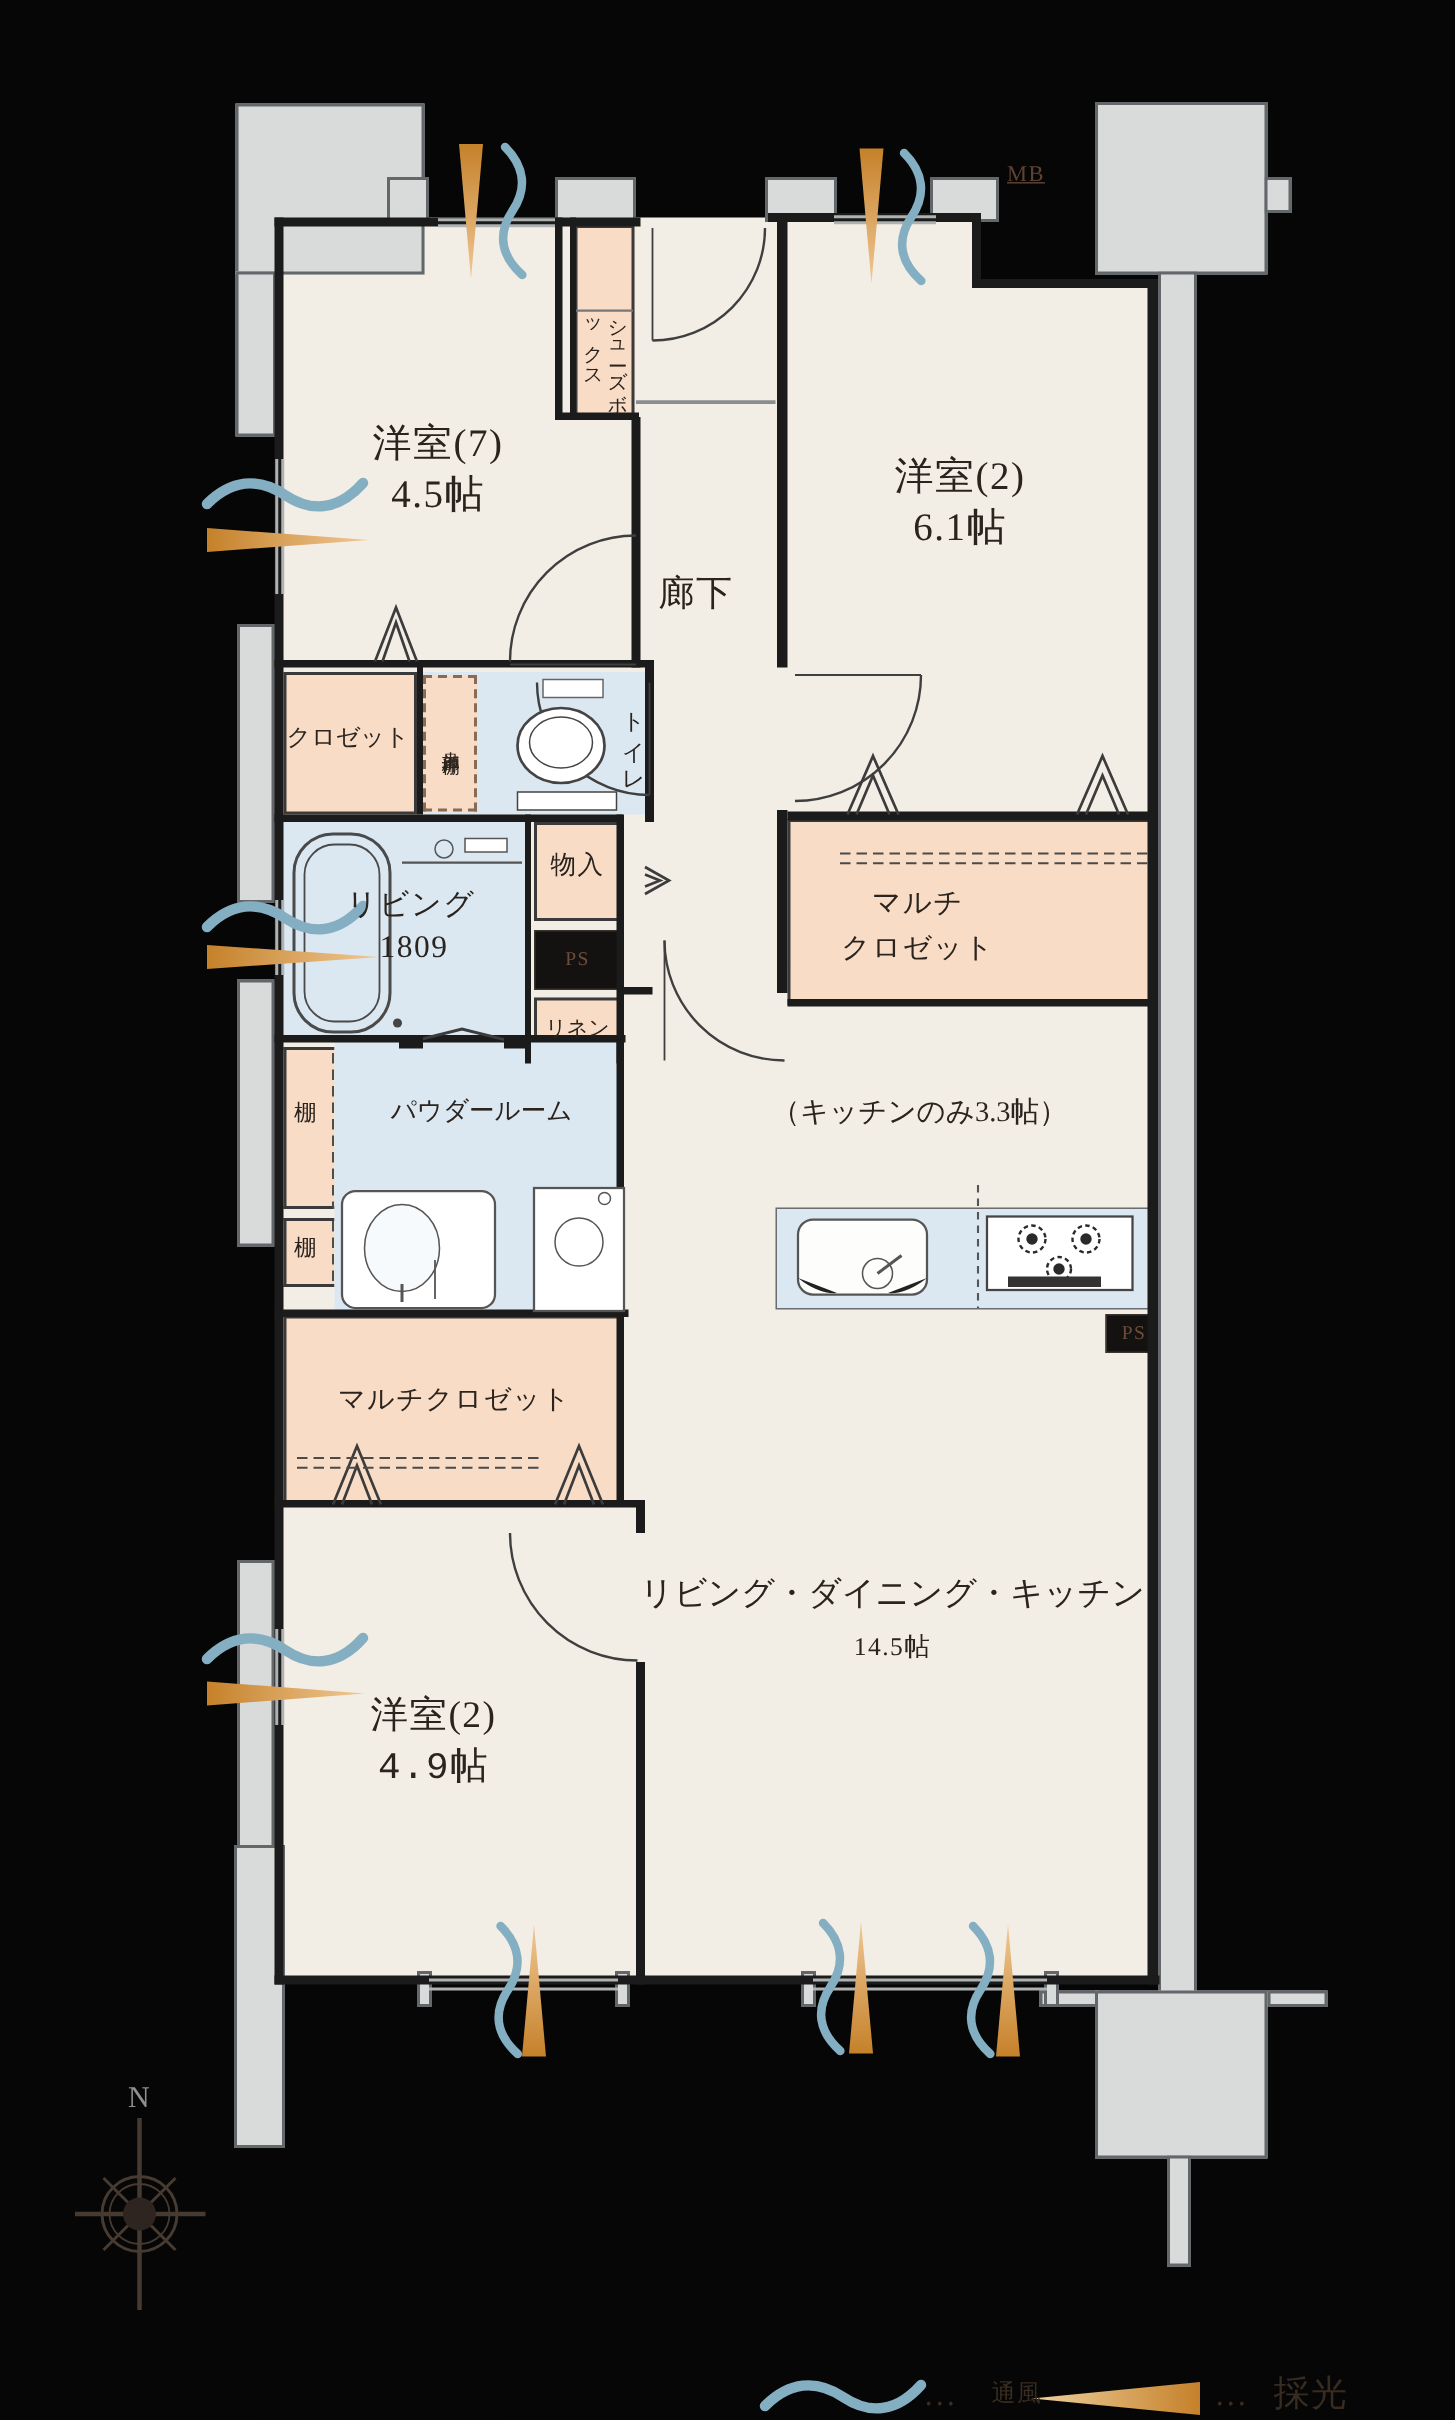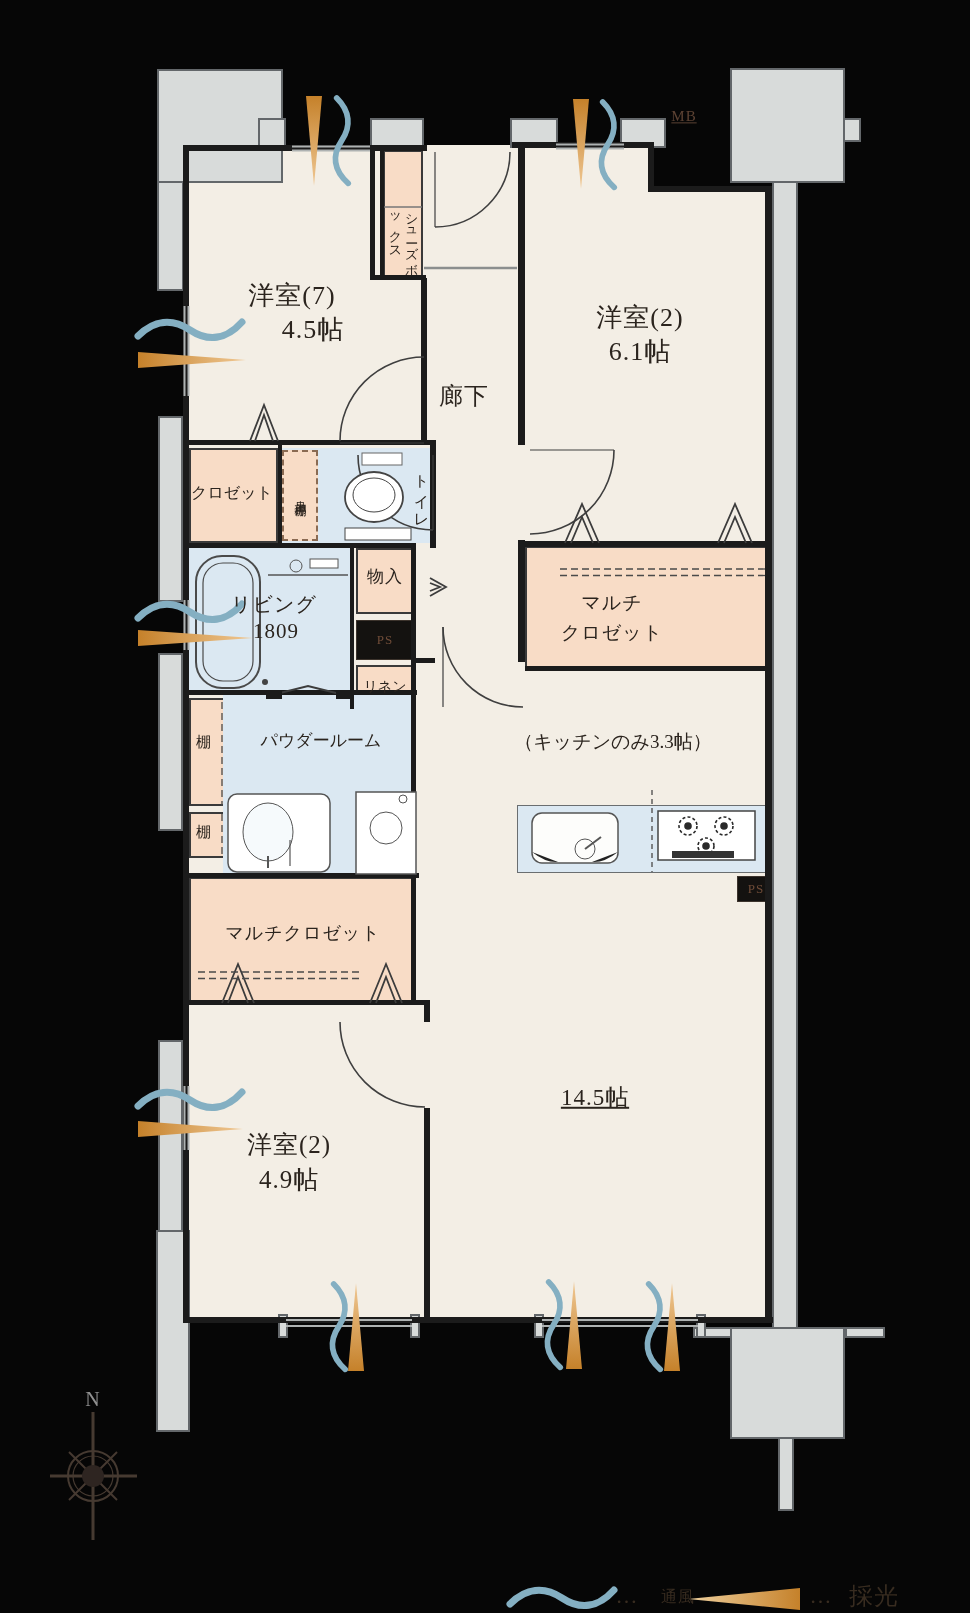--- a/index.html
+++ b/index.html
@@ -259,43 +259,44 @@
       <line x1="50" y1="1476" x2="137" y2="1476" stroke-width="3"></line>
       <line x1="69" y1="1452" x2="117" y2="1500" stroke-width="2"></line>
       <line x1="117" y1="1452" x2="69" y2="1500" stroke-width="2"></line>
       <circle cx="93" cy="1476" r="25" stroke-width="2"></circle>
       <circle cx="93" cy="1476" r="20" stroke-width="1.2"></circle>
       <circle cx="93" cy="1476" r="11" fill="#2e2521" stroke="none"></circle>
     </g>
   </svg>
 
   <div class="lbl" style="left:292px;top:296px;font-size:26px;">洋室(7)</div>
-  <div class="lbl" style="left:292px;top:330px;font-size:26px;margin-left:21px;">4.5帖</div>
+  <div class="lbl" style="left:292px;top:330px;font-size:26px;">4.5帖</div>
   <div class="lbl" style="left:640px;top:318px;font-size:26px;">洋室(2)</div>
   <div class="lbl" style="left:640px;top:352px;font-size:26px;">6.1帖</div>
   <div class="lbl" style="left:464px;top:397px;font-size:24px;">廊下</div>
   <div class="vlbl" style="left:403px;top:243px;font-size:13px;height:76px;letter-spacing:1px;">シューズボックス</div>
   <div class="lbl" style="left:232px;top:493px;font-size:16px;letter-spacing:0;">クロゼット</div>
   <div class="vlbl" style="left:300px;top:494px;font-size:12px;letter-spacing:1px;">上部吊戸棚</div>
   <div class="vlbl" style="left:421px;top:493px;font-size:15px;">トイレ</div>
   <div class="lbl" style="left:274px;top:604px;font-size:20px;">リビング</div>
   <div class="lbl" style="left:276px;top:631px;font-size:21px;">1809</div>
   <div class="lbl" style="left:385px;top:577px;font-size:17px;text-align:right;">物入</div>
   <div class="lbl" style="left:385px;top:640px;font-size:13px;color:#6f4c38;">PS</div>
   <div class="lbl" style="left:385px;top:687px;font-size:14px;letter-spacing:0;">リネン</div>
   <div class="lbl" style="left:204px;top:743px;font-size:15px;">棚</div>
   <div class="lbl" style="left:204px;top:833px;font-size:15px;">棚</div>
   <div class="lbl" style="left:321px;top:741px;font-size:17px;letter-spacing:0;">パウダールーム</div>
   <div class="lbl" style="left:303px;top:933px;font-size:18px;">マルチクロゼット</div>
   <div class="lbl" style="left:612px;top:603px;font-size:19px;">マルチ</div>
   <div class="lbl" style="left:612px;top:633px;font-size:19px;">クロゼット</div>
   <div class="lbl" style="left:613px;top:742px;font-size:19px;letter-spacing:0;">（キッチンのみ3.3帖）</div>
-  <div class="lbl" style="left:595px;top:1098px;font-size:23px;text-decoration:underline;">14.5帖</div>
+  <div class="lbl" style="left:595px;top:1062px;font-size:22px;letter-spacing:0;">リビング・ダイニング・キッチン</div>
+  <div class="lbl" style="left:595px;top:1098px;font-size:17px;">14.5帖</div>
   <div class="lbl" style="left:289px;top:1145px;font-size:25px;">洋室(2)</div>
-  <div class="lbl" style="left:289px;top:1180px;font-size:25px;">4.9帖</div>
+  <div class="lbl" style="left:289px;top:1180px;font-size:25px;font-family:Liberation Mono, monospace;">4.9帖</div>
   <div class="lbl" style="left:684px;top:117px;font-size:15px;color:#5c4233;text-decoration:underline;">MB</div>
   <div class="lbl" style="left:756px;top:889px;font-size:13px;color:#6f4c38;">PS</div>
   <div class="lbl" style="left:93px;top:1399px;font-size:20px;color:#8f8f8f;">N</div>
   <div class="lbl" style="left:627px;top:1596px;font-size:22px;color:#382c20;">…</div>
   <div class="lbl" style="left:678px;top:1597px;font-size:16px;color:#382c20;">通風</div>
   <div class="lbl" style="left:821px;top:1596px;font-size:22px;color:#382c20;">…</div>
   <div class="lbl" style="left:874px;top:1597px;font-size:24px;color:#382c20;">採光</div>
 
 </div>
 

